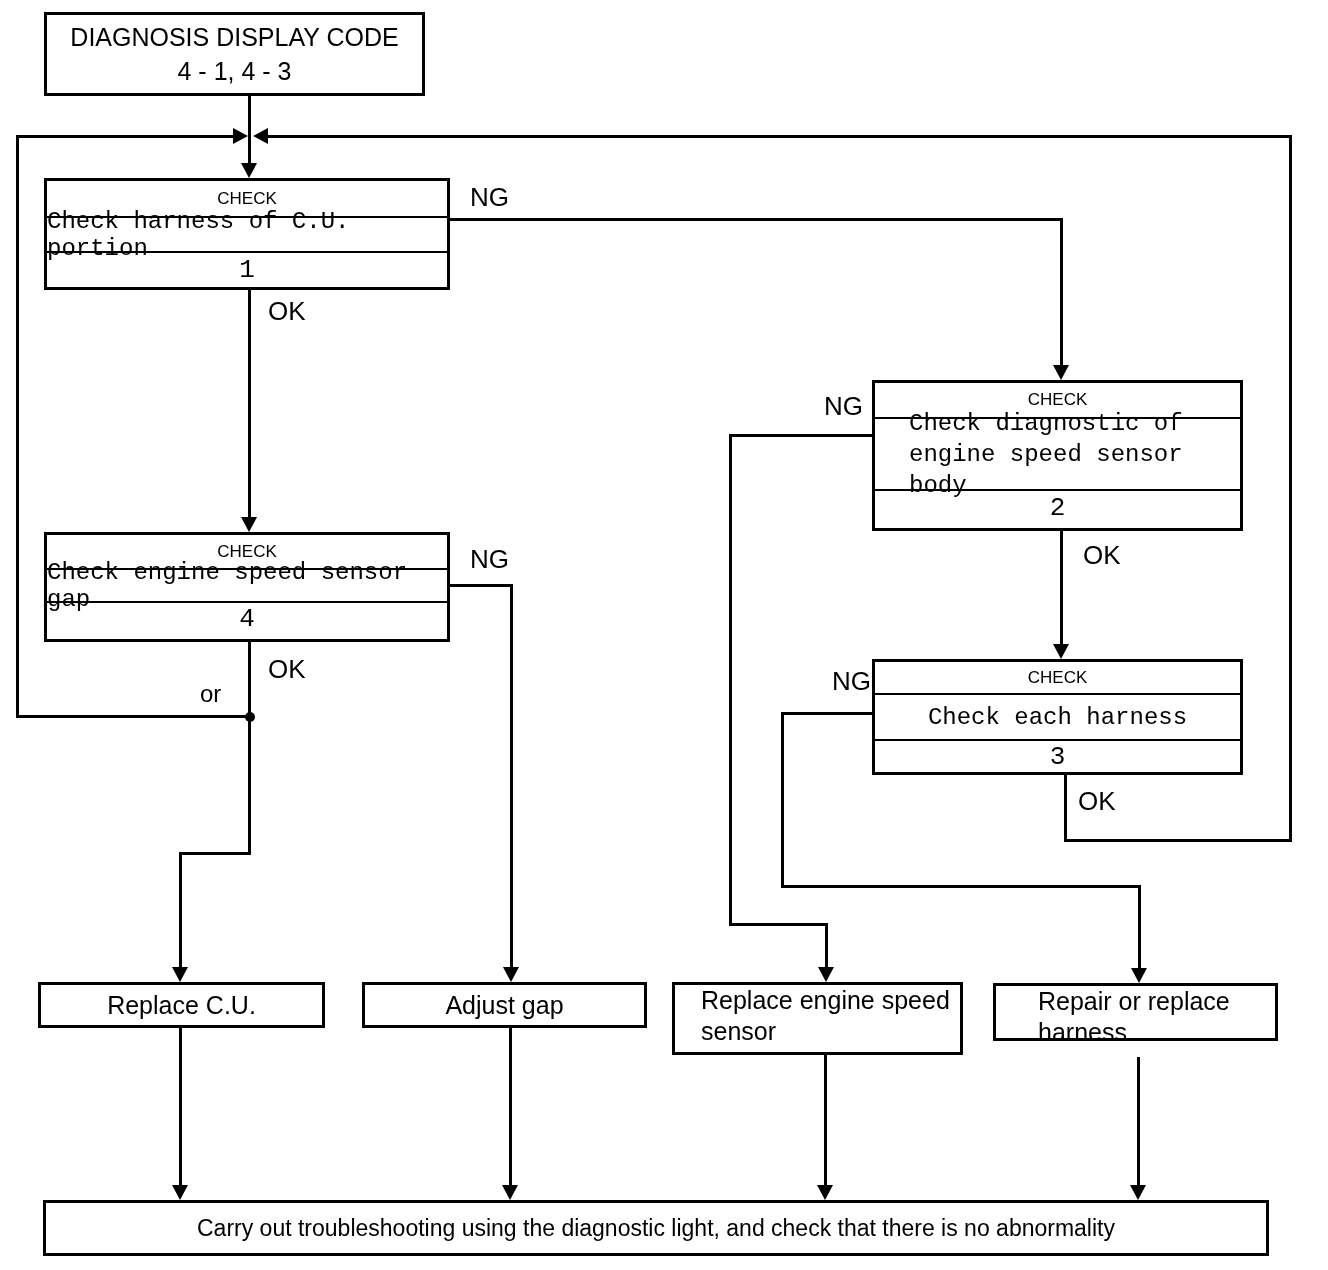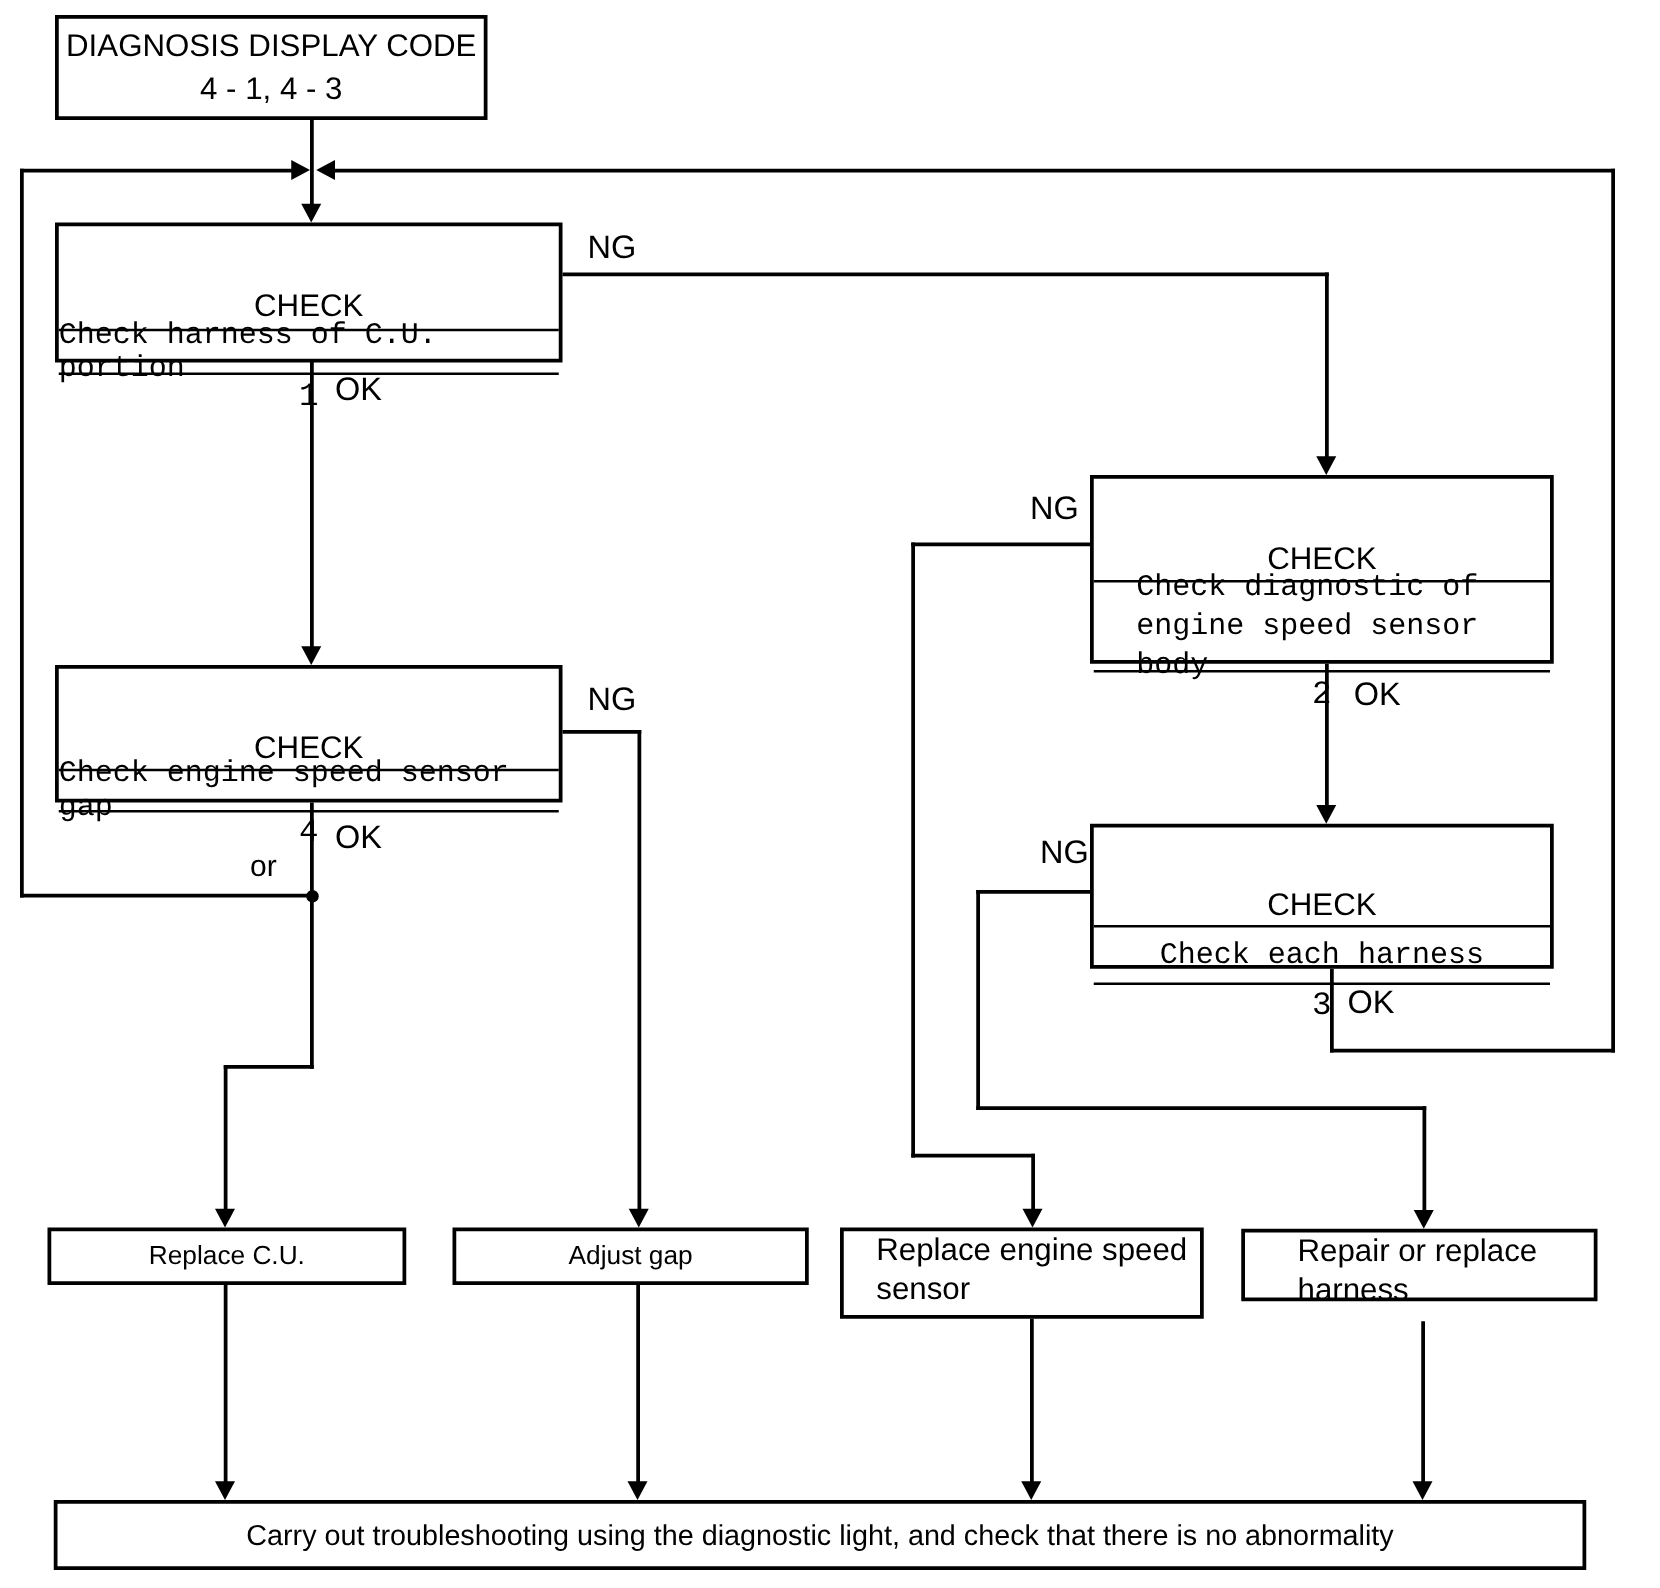--- a/index.html
+++ b/index.html
@@ -5,49 +5,49 @@
   html,body { margin:0; padding:0; background:#ffffff; }
   .stage {
     position:relative; width:1328px; height:1270px; background:#ffffff;
     font-family:"Liberation Sans", sans-serif; color:#000; overflow:hidden;
   }
   .box {
     position:absolute; border:3px solid #000; background:#fff; box-sizing:border-box;
   }
   .row { display:flex; align-items:center; justify-content:center; box-sizing:border-box; }
   .row.sep { border-top:2px solid #000;font-family:Liberation Mono, monospace; }
-  .title-row { font-size:25px;margin-top:47px; }
+  .title-row { font-size:17px; }
   .desc-row  { font-size:24px; }
   .num-row   { font-size:26px; }
   .hl, .vl { position:absolute; background:#000; }
   .arr-d { position:absolute; width:0; height:0;
            border-left:8px solid transparent; border-right:8px solid transparent;
            border-top:15px solid #000; }
   .arr-r { position:absolute; width:0; height:0;
            border-top:8px solid transparent; border-bottom:8px solid transparent;
            border-left:15px solid #000; }
   .arr-l { position:absolute; width:0; height:0;
            border-top:8px solid transparent; border-bottom:8px solid transparent;
            border-right:15px solid #000; }
   .lbl { position:absolute; font-size:26px; white-space:nowrap; }
   .lbl-or { font-size:24px; }
   .dot { position:absolute; width:10px; height:10px; border-radius:50%; background:#000; }
   .start-box { display:flex; flex-direction:column; align-items:center; justify-content:center;
                font-size:25px; line-height:34px; text-align:center; }
-  .action-box { display:flex; align-items:center; justify-content:center; font-size:21px; }
+  .action-box { display:flex; align-items:center; justify-content:center; font-size:25px; }
   .action-box-ml { display:flex; flex-direction:column; justify-content:flex-start;
                    font-size:25px; line-height:31px; }
   .final-bar { display:flex; align-items:center; justify-content:center; font-size:23px; }
 </style>
 </head>
 <body>
 
 <div class="stage">
 
-  <div class="box start-box" style="left:44px; top:12px; width:346px; height:84px;">
+  <div class="box start-box" style="left:44px; top:12px; width:381px; height:84px;">
     <div>DIAGNOSIS DISPLAY CODE</div>
     <div>4 - 1, 4 - 3</div>
   </div>
 
   <div class="box" style="left:44px; top:178px; width:406px; height:112px;">
     <div class="row title-row" style="height:35px">CHECK</div>
     <div class="row sep desc-row" style="height:35px">Check harness of C.U. portion</div>
     <div class="row sep num-row" style="height:36px">1</div>
   </div>
 

